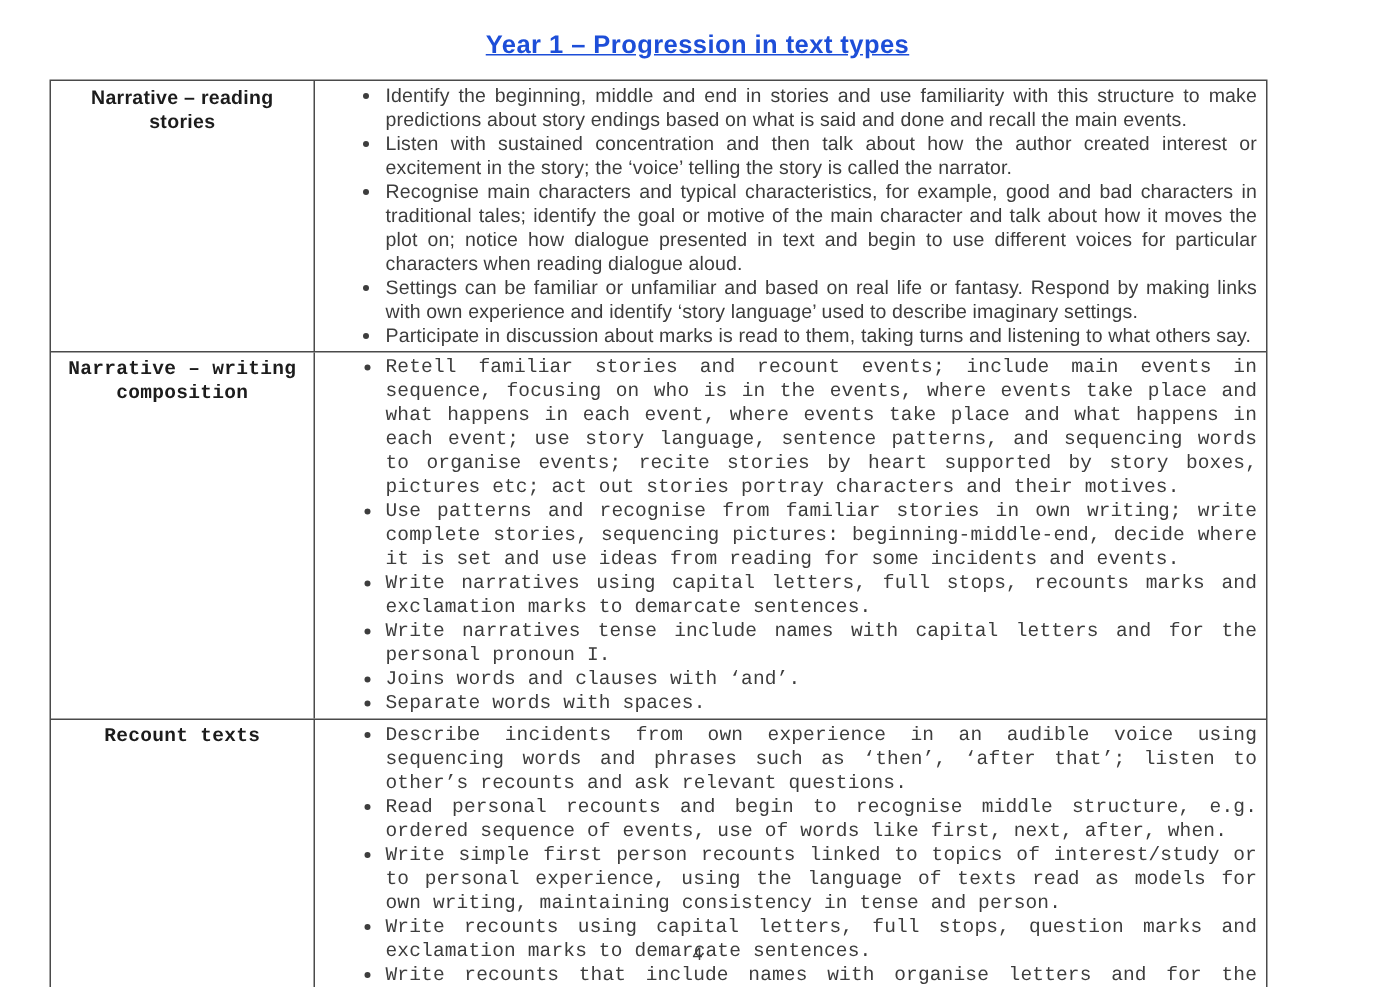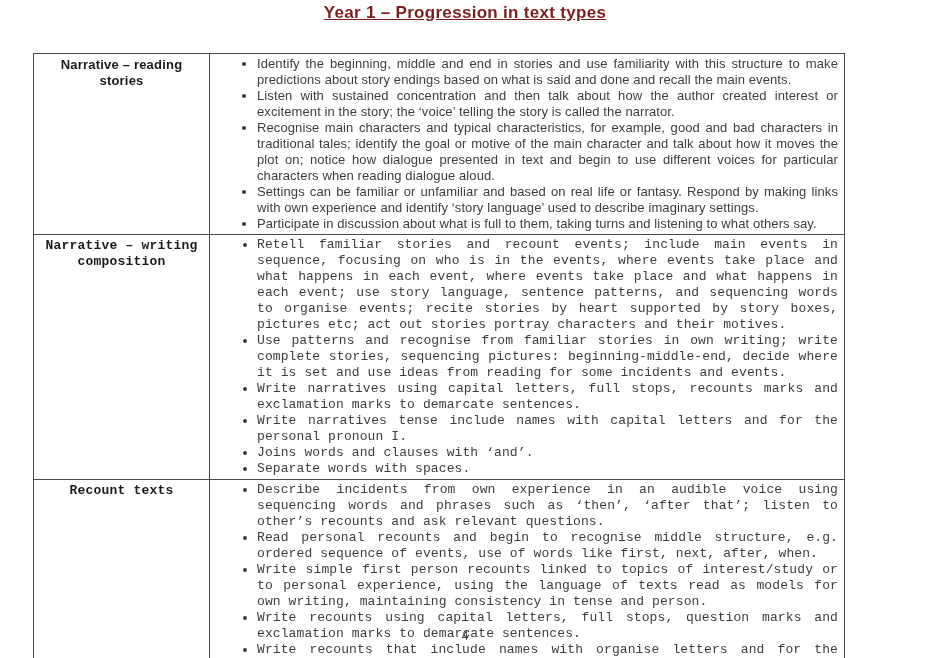--- a/index.html
+++ b/index.html
@@ -9,27 +9,27 @@
   }
   body {
     position: relative;
     width: 930px;
     height: 658px;
     font-family: "Liberation Sans", sans-serif;
     color: #3d3d3d;
     overflow: hidden;
   }
   .title {
-    margin: 3px 0 0 0;
+    margin: 20px 0 0 0;
     text-align: center;
     font-size: 17px;
     font-weight: bold;
     letter-spacing: 0.3px;
     text-decoration: underline;
-    color: #7f1d1d;
+    color: #1d4ed8;
   }
   .doc-table {
     position: absolute;
     left: 33px;
     top: 53px;
     width: 812px;
     border: 1px solid #4a4a4a;
     box-sizing: border-box;
     background: #ffffff;
   }
@@ -85,21 +85,21 @@
   <div class="doc-table">
 
     <div class="row">
       <div class="label-cell">Narrative – reading stories</div>
       <div class="content-cell">
         <ul>
           <li>Identify the beginning, middle and end in stories and use familiarity with this structure to make predictions about story endings based on what is said and done and recall the main events.</li>
           <li>Listen with sustained concentration and then talk about how the author created interest or excitement in the story; the ‘voice’ telling the story is called the narrator.</li>
           <li>Recognise main characters and typical characteristics, for example, good and bad characters in traditional tales; identify the goal or motive of the main character and talk about how it moves the plot on; notice how dialogue presented in text and begin to use different voices for particular characters when reading dialogue aloud.</li>
           <li>Settings can be familiar or unfamiliar and based on real life or fantasy. Respond by making links with own experience and identify ‘story language’ used to describe imaginary settings.</li>
-          <li>Participate in discussion about what is full to them, taking turns and listening to what others say.</li>
+          <li>Participate in discussion about marks is read to them, taking turns and listening to what others say.</li>
         </ul>
       </div>
     </div>
 
     <div class="row">
       <div class="label-cell">Narrative – writing composition</div>
       <div class="content-cell">
         <ul>
           <li>Retell familiar stories and recount events; include main events in sequence, focusing on who is in the events, where events take place and what happens in each event, where events take place and what happens in each event; use story language, sentence patterns, and sequencing words to organise events; recite stories by heart supported by story boxes, pictures etc; act out stories portray characters and their motives.</li>
           <li>Use patterns and recognise from familiar stories in own writing; write complete stories, sequencing pictures: beginning-middle-end, decide where it is set and use ideas from reading for some incidents and events.</li>

